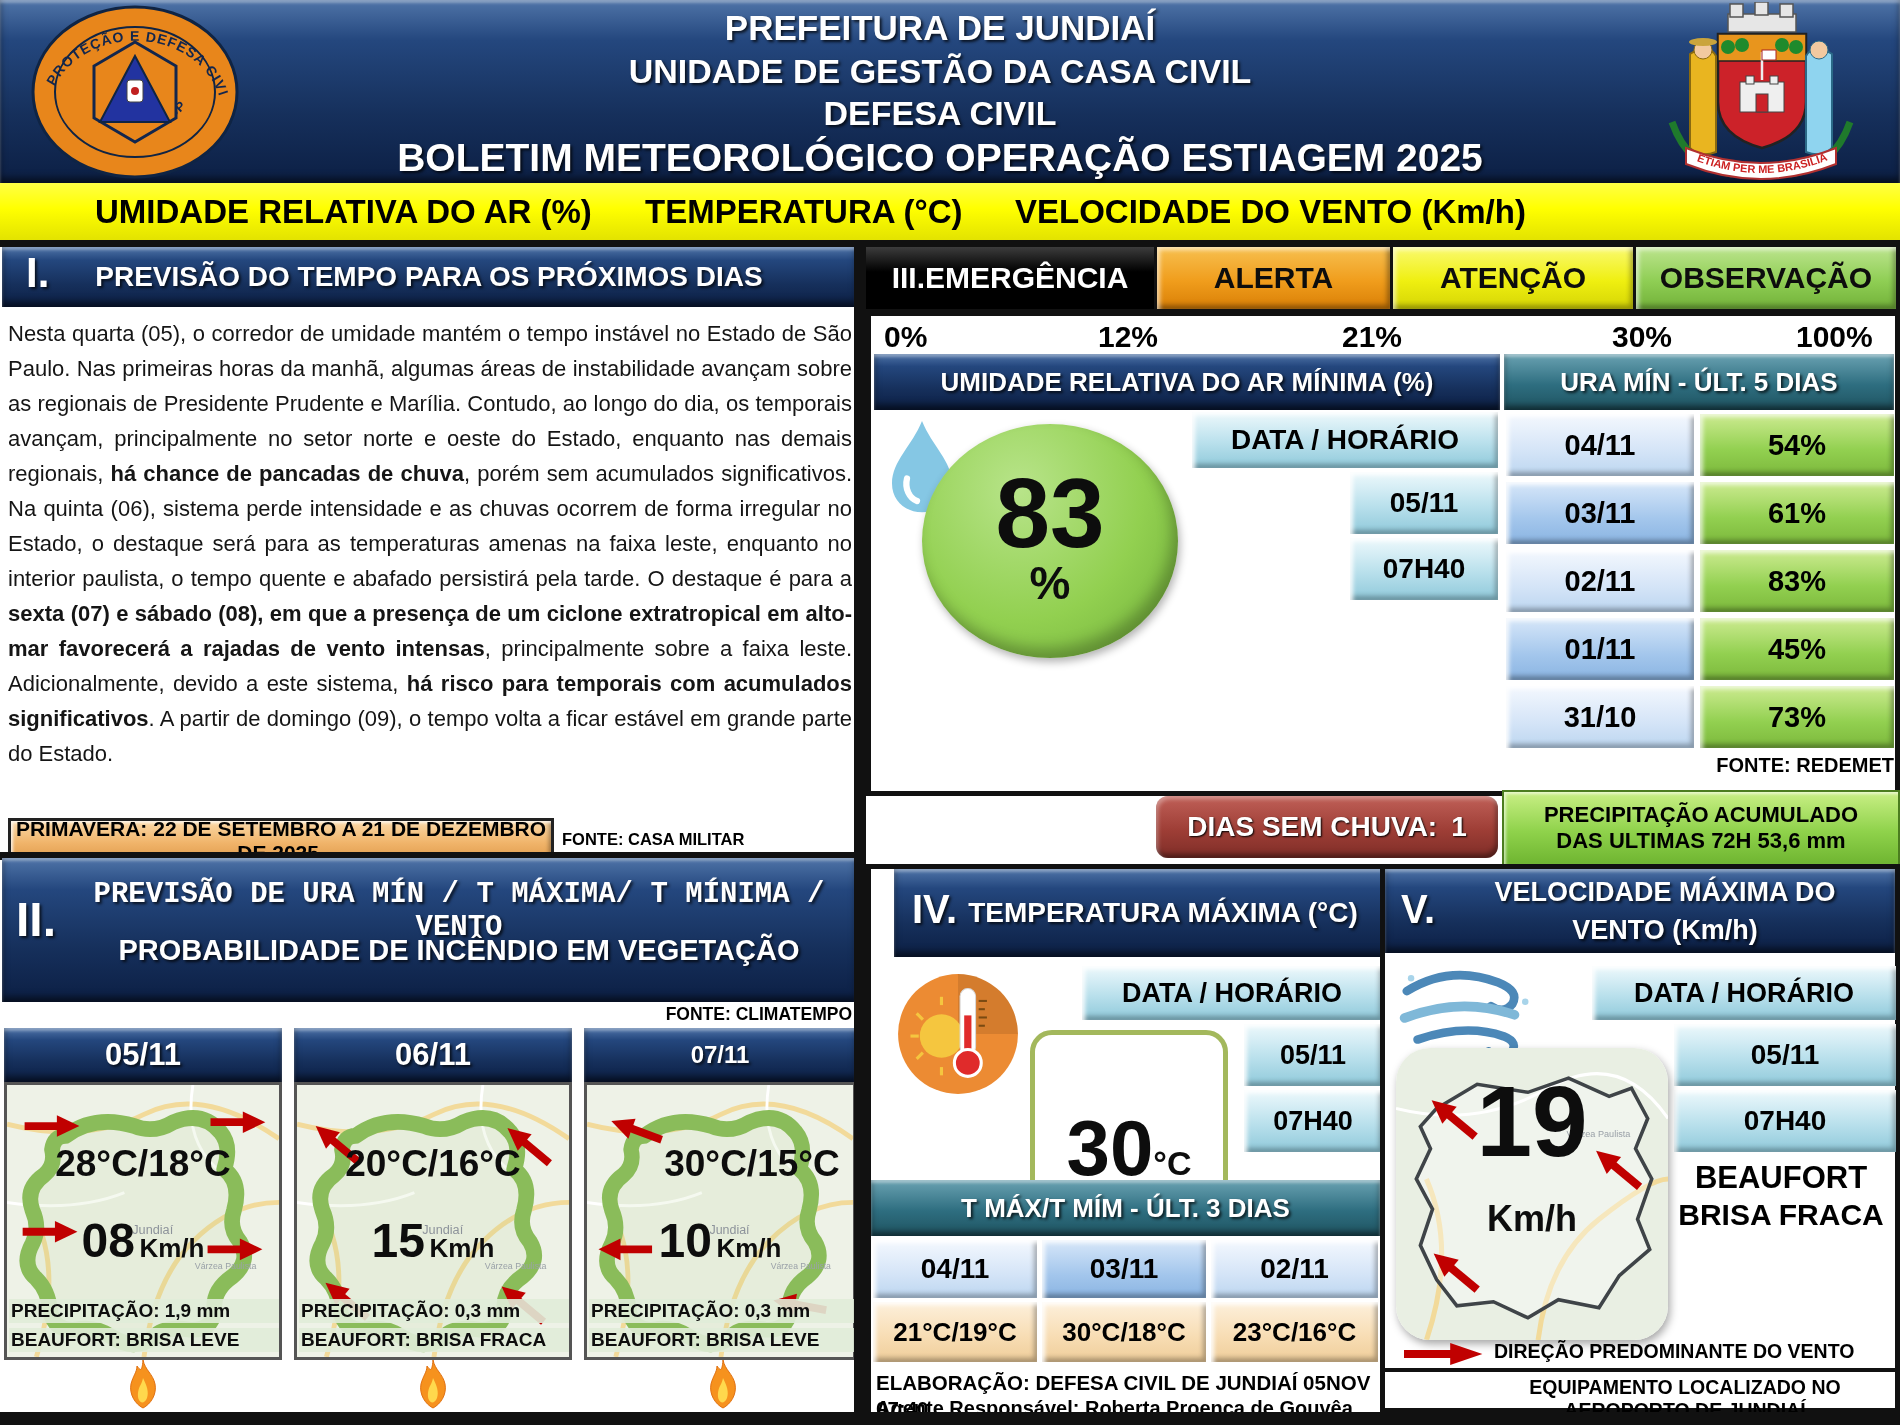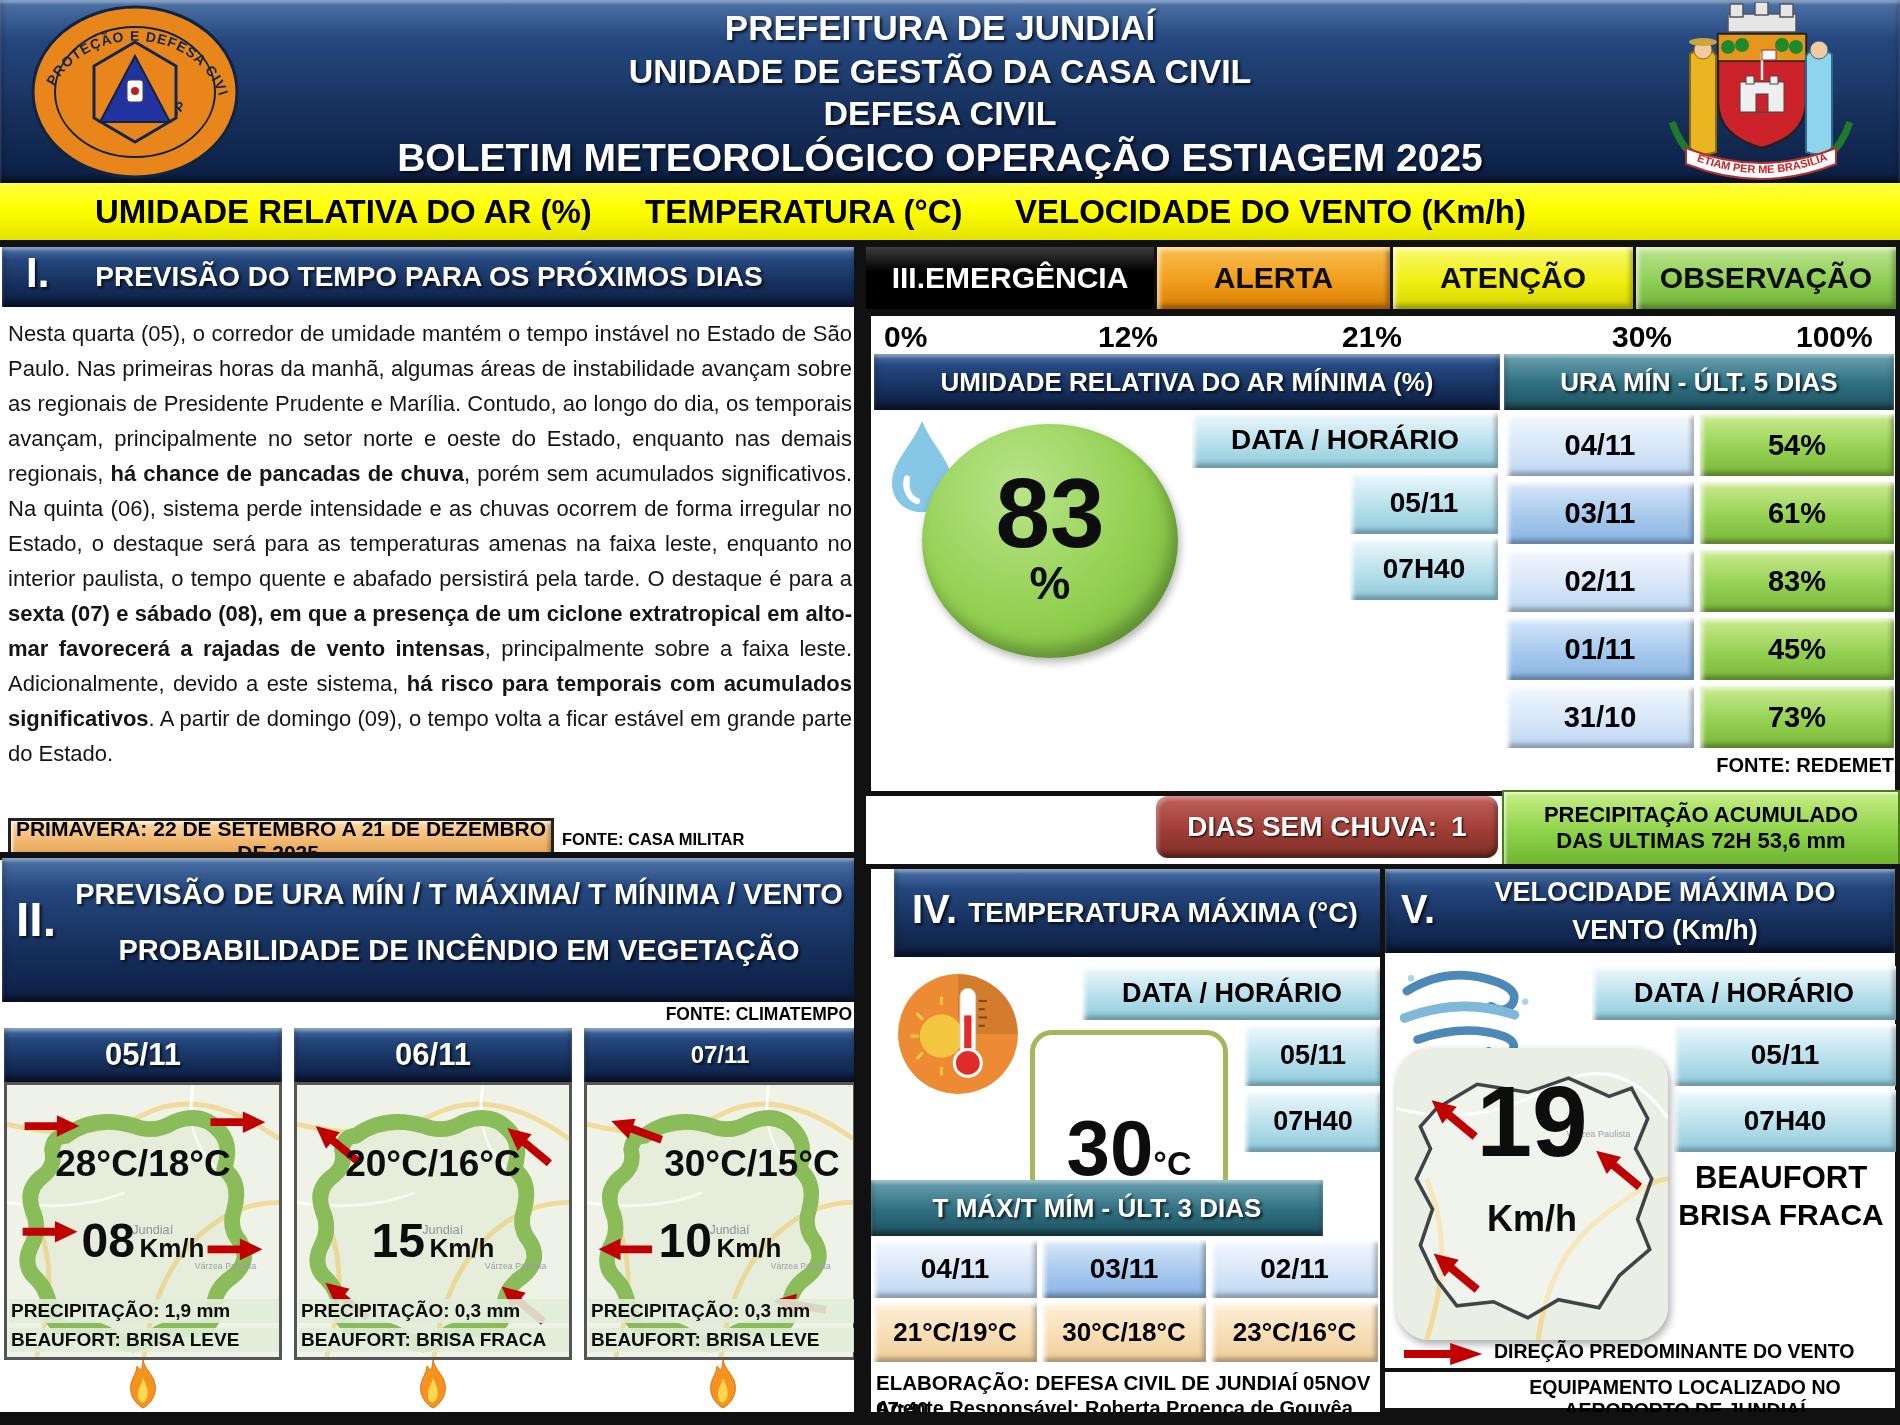--- a/index.html
+++ b/index.html
@@ -113,21 +113,21 @@
   <div class="abs" style="left:8px;top:316px;width:844px;height:498px;font-size:22px;line-height:35px;text-align:justify;color:#151515;">
     <span>Nesta quarta (05), o corredor de umidade mantém o tempo instável no Estado de São Paulo. Nas primeiras horas da manhã, algumas áreas de instabilidade avançam sobre as regionais de Presidente Prudente e Marília. Contudo, ao longo do dia, os temporais avançam, principalmente no setor norte e oeste do Estado, enquanto nas demais regionais, </span><span class="b">há chance de pancadas de chuva</span><span>, porém sem acumulados significativos. Na quinta (06), sistema perde intensidade e as chuvas ocorrem de forma irregular no Estado, o destaque será para as temperaturas amenas na faixa leste, enquanto no interior paulista, o tempo quente e abafado persistirá pela tarde. O destaque é para a </span><span class="b">sexta (07) e sábado (08), em que a presença de um ciclone extratropical em alto-mar favorecerá a rajadas de vento intensas</span><span>, principalmente sobre a faixa leste. Adicionalmente, devido a este sistema, </span><span class="b">há risco para temporais com acumulados significativos</span><span>. A partir de domingo (09), o tempo volta a ficar estável em grande parte do Estado.</span>
   </div>
 
   <div class="abs ctr b" style="left:8px;top:818px;width:540px;height:40px;font-size:21px;color:#000;border:3px solid #222;background:linear-gradient(180deg,#fbd9a8 0%,#f0b46a 55%,#e09a4a 100%);box-shadow:inset 2px 2px 3px rgba(255,255,255,.8), inset -2px -3px 4px rgba(0,0,0,.35);">PRIMAVERA: 22 DE SETEMBRO A 21 DE DEZEMBRO DE 2025.</div>
   <div class="abs b" style="left:562px;top:824px;width:292px;height:30px;line-height:30px;font-size:16.5px;color:#000;">FONTE: CASA MILITAR</div>
 
   <div class="abs blackbar" style="left:0;top:852px;width:856px;height:8px;"></div>
   <div class="abs navy" style="left:2px;top:858px;width:854px;height:144px;">
     <span class="abs navy-txt" style="left:14px;top:34px;font-size:48px;">II.</span>
-    <div class="abs navy-txt" style="left:60px;top:20px;width:794px;text-align:center;font-size:29px;">PREVISÃO DE URA MÍN / T MÁXIMA/ T MÍNIMA / VENTO</div>
+    <div class="abs navy-txt" style="left:60px;top:20px;width:794px;text-align:center;font-size:29px;font-family:Liberation Mono, monospace;">PREVISÃO DE URA MÍN / T MÁXIMA/ T MÍNIMA / VENTO</div>
     <div class="abs navy-txt" style="left:60px;top:76px;width:794px;text-align:center;font-size:29px;">PROBABILIDADE DE INCÊNDIO EM VEGETAÇÃO</div>
   </div>
   <div class="abs b" style="left:560px;top:1004px;width:292px;text-align:right;font-size:17.5px;color:#000;">FONTE: CLIMATEMPO</div>
 
   <div class="abs" style="left:4px;top:1028px;width:278px;height:332px;">
     <div class="navy ctr navy-txt" style="height:54px;font-size:31px;">05/11</div>
     <div class="abs" style="left:0;top:54px;width:278px;height:278px;border:3px solid #555;box-sizing:border-box;">
       <svg width="272" height="272" viewBox="0 0 278 278" preserveAspectRatio="none">
         <rect width="278" height="278" fill="#eef2e7"></rect>
         <path d="M0 40 Q80 60 140 30 T278 55" stroke="#f2da9a" stroke-width="5" fill="none"></path>
@@ -314,21 +314,21 @@
 
   <div class="abs lblue ctr b" style="left:1082px;top:966px;width:300px;height:54px;font-size:27px;color:#000;">DATA / HORÁRIO</div>
   <div class="abs lblue ctr b" style="left:1244px;top:1024px;width:138px;height:62px;font-size:27px;color:#000;">05/11</div>
   <div class="abs lblue ctr b" style="left:1244px;top:1090px;width:138px;height:62px;font-size:27px;color:#000;">07H40</div>
 
   <div class="abs ctr" style="left:1030px;top:1030px;width:198px;height:176px;background:#fff;border:5px solid #a3b85c;border-radius:22px;align-items:flex-end;padding-bottom:18px;box-sizing:border-box;">
     <span class="b" style="font-size:78px;line-height:.9;color:#0d0d0d;">30</span>
     <span class="b" style="font-size:34px;color:#0d0d0d;">°C</span>
   </div>
 
-  <div class="abs teal ctr navy-txt" style="left:871px;top:1180px;width:452px;height:56px;font-size:26px;">T MÁX/T MÍM - ÚLT. 3 DIAS</div>
+  <div class="abs teal ctr navy-txt" style="left:871px;top:1180px;width:509px;height:56px;font-size:26px;">T MÁX/T MÍM - ÚLT. 3 DIAS</div>
 
   <div class="abs cellb1 ctr b" style="left:873px;top:1240px;width:164px;height:58px;font-size:28px;color:#000;">04/11</div>
   <div class="abs cellb2 ctr b" style="left:1042px;top:1240px;width:164px;height:58px;font-size:28px;color:#000;">03/11</div>
   <div class="abs cellb1 ctr b" style="left:1211px;top:1240px;width:167px;height:58px;font-size:28px;color:#000;">02/11</div>
   <div class="abs cellp ctr b" style="left:873px;top:1302px;width:164px;height:60px;font-size:26px;color:#000;">21°C/19°C</div>
   <div class="abs cellp ctr b" style="left:1042px;top:1302px;width:164px;height:60px;font-size:26px;color:#000;">30°C/18°C</div>
   <div class="abs cellp ctr b" style="left:1211px;top:1302px;width:167px;height:60px;font-size:26px;color:#000;">23°C/16°C</div>
 
   <div class="abs b" style="left:876px;top:1370px;width:504px;font-size:20.5px;line-height:26px;color:#000;">ELABORAÇÃO: DEFESA CIVIL DE JUNDIAÍ  05NOV 07:40</div>
   <div class="abs b" style="left:876px;top:1396px;width:504px;font-size:20px;line-height:24px;color:#000;">Agente Responsável: Roberta Proença de Gouvêa</div>

